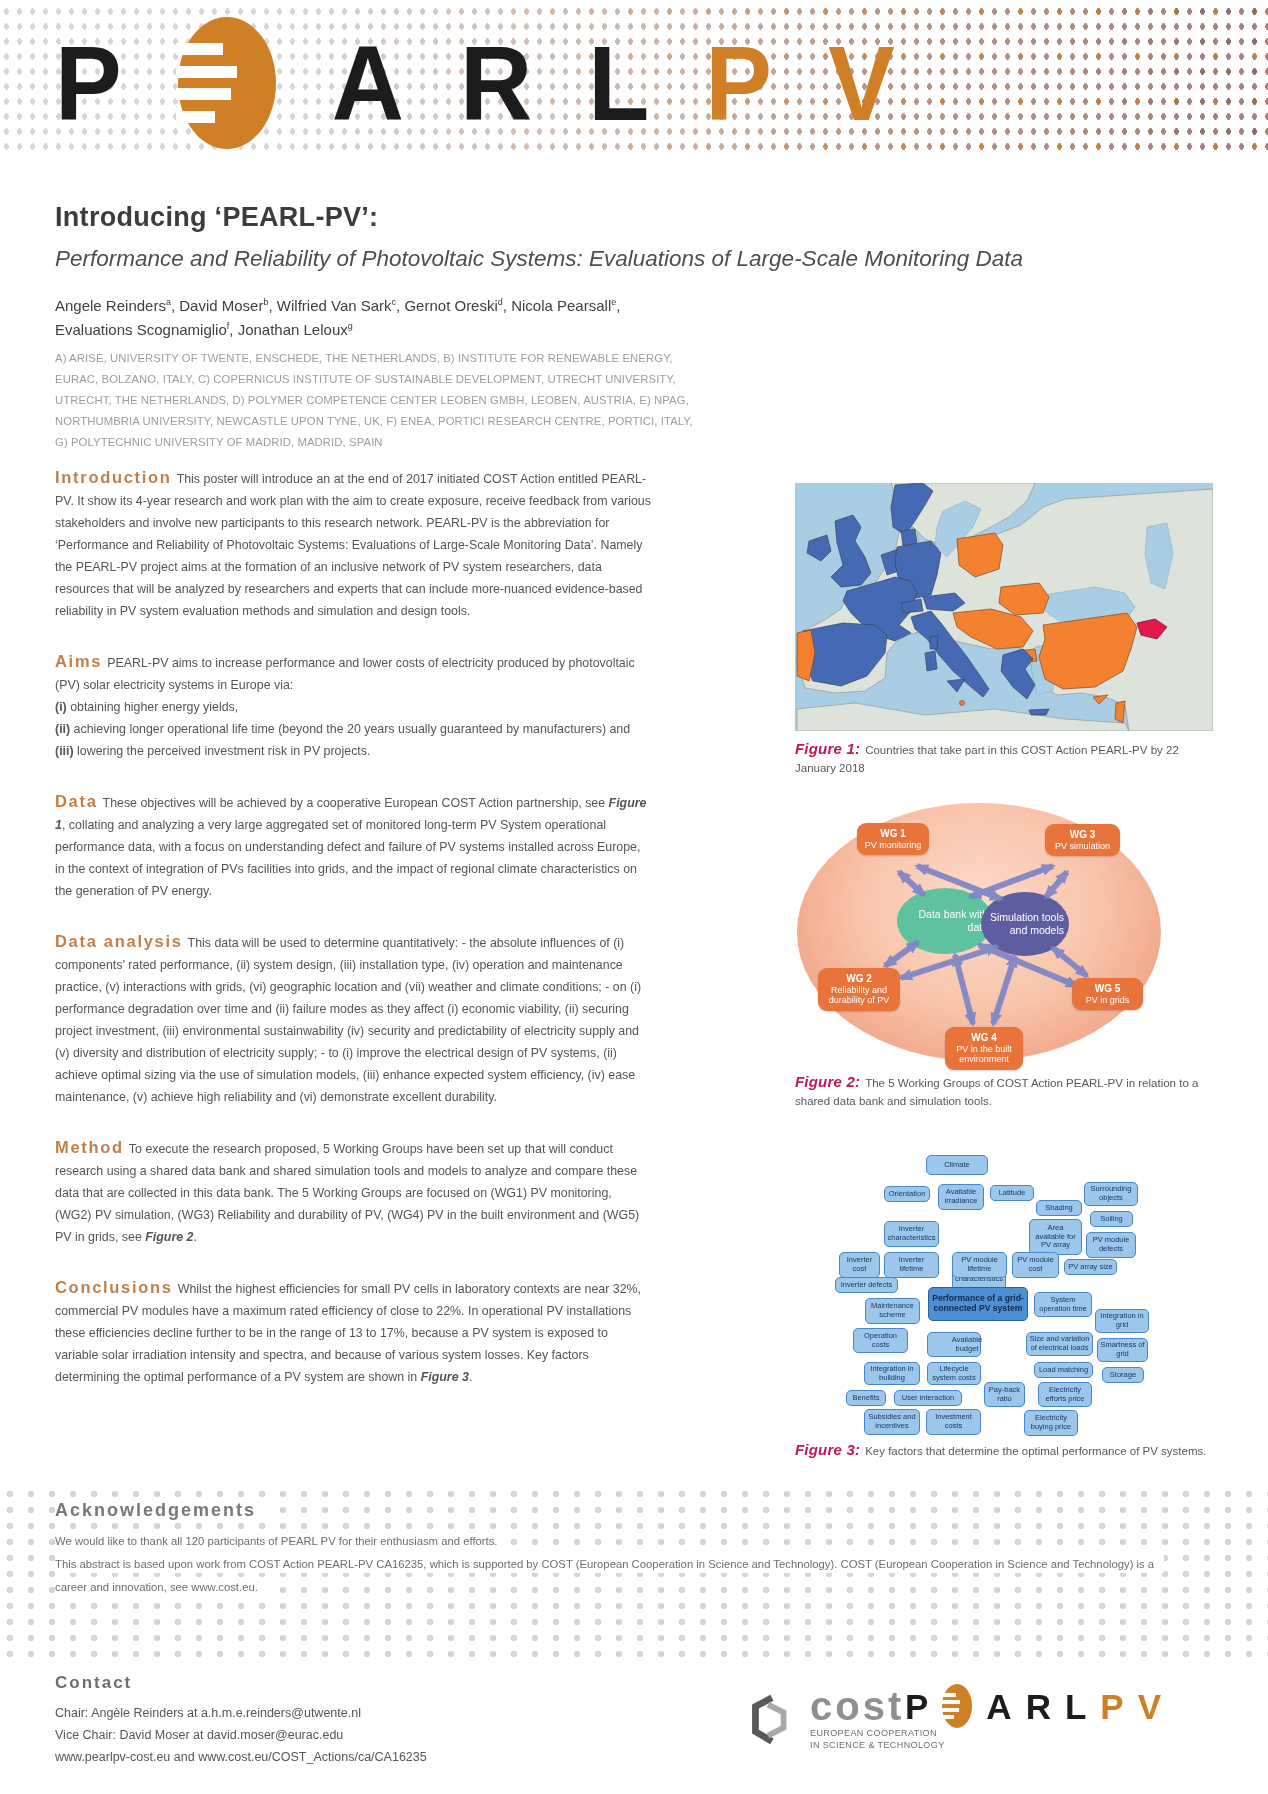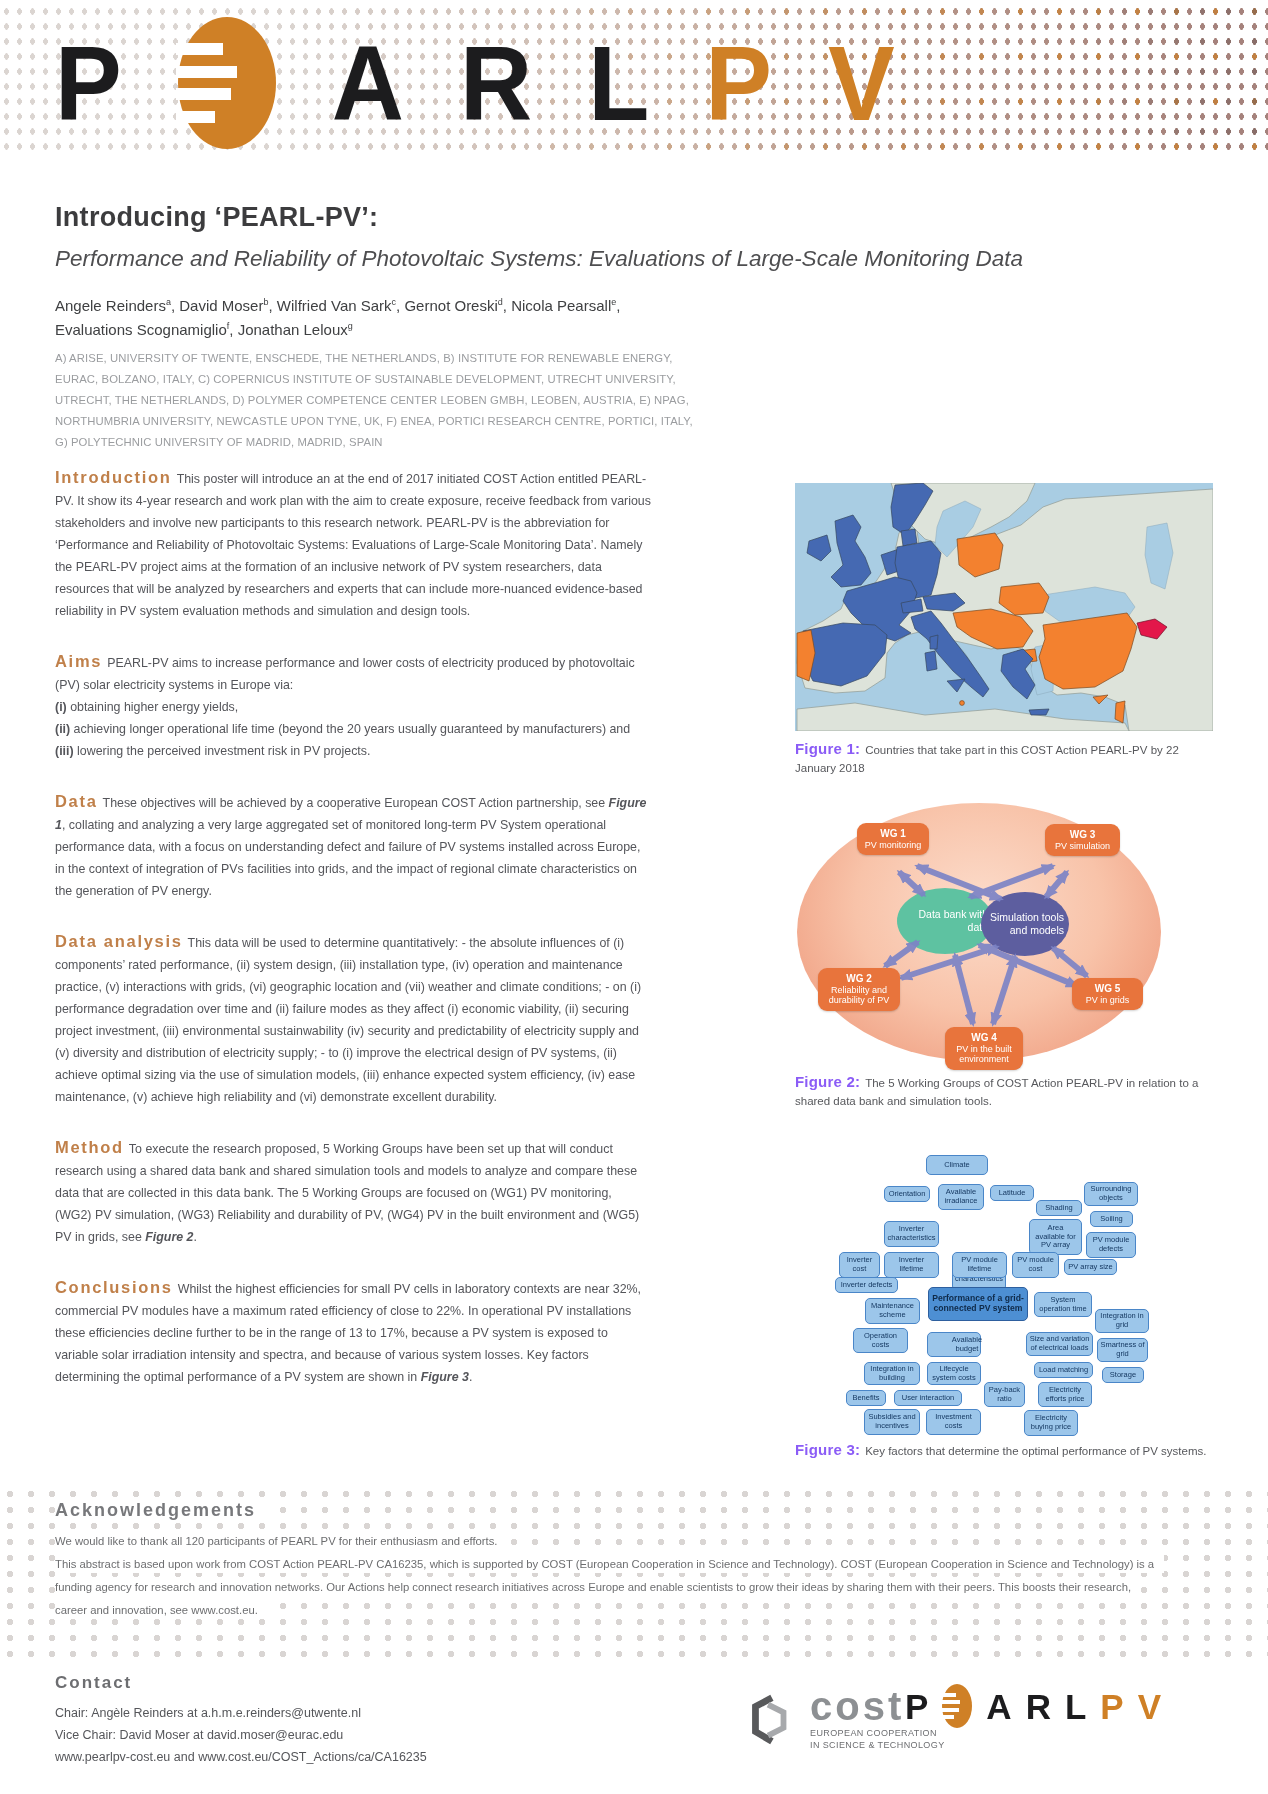--- a/index.html
+++ b/index.html
@@ -56,21 +56,21 @@
   
   .fig1{left:795px;top:483px;width:418px;height:248px;}
   .m-sea,.m-sea2{fill:var(--map_sea,#a9cde3);}
   .m-sea2{stroke:#8ba9ba;stroke-width:.5;}
   .m-land{fill:var(--map_other,#dde3da);stroke:#919b93;stroke-width:.7;}
   .m-blue{fill:var(--map_blue,#4569b2);stroke:#37475f;stroke-width:.7;}
   .m-orange{fill:var(--map_orange,#f3812f);stroke:#7a4a23;stroke-width:.7;}
   .m-red{fill:var(--map_red,#e3174a);stroke:#6e1028;stroke-width:.7;}
 
   .cap{position:absolute;width:424px;font-size:11.5px;line-height:18px;color:#57585c;}
-  .cap .cap-label{font-size:15px;font-weight:700;color:#8b5cf6;margin-right:5px;letter-spacing:.2px;}
+  .cap .cap-label{font-size:15px;font-weight:700;color:#be185d;margin-right:5px;letter-spacing:.2px;font-style:italic;}
   .cap1{left:795px;top:740px;}
   .cap2{left:795px;top:1073px;}
   .cap3{left:795px;top:1441px;}
 
   .fig2{left:795px;top:800px;width:370px;height:268px;}
   .f2bg{position:absolute;left:2px;top:3px;width:364px;height:258px;border-radius:50%;
         background:radial-gradient(ellipse at 50% 40%,#fcdccb 0%,#f8c3a9 48%,#f0a285 82%,#ec9b80 100%);}
   .hub{position:absolute;border-radius:50%;color:#fff;display:flex;align-items:center;justify-content:center;
        text-align:right;font-size:10.5px;line-height:1.2;padding:5px;box-sizing:border-box;}
   .hub.teal{background:var(--hub_teal,#5ec2a1);}
@@ -276,21 +276,20 @@
   </div>
 <div class="cap cap3">
   <span class="cap-label">Figure 3:</span><span>Key factors that determine the optimal performance of PV systems.</span>
 </div>
 
 <div class="abs ackband">
   <div class="ack-h">Acknowledgеments</div>
   <div>
       <div class="ack-line">We would like to thank all 120 participants of PEARL PV for their enthusiasm and efforts.</div>
       <div class="ack-line">This abstract is based upon work from COST Action PEARL-PV CA16235, which is supported by COST (European Cooperation in Science and Technology). COST (European Cooperation in Science and Technology)  is a</div>
-      <div class="ack-line">funding agency for research and innovation networks.  Our Actions help connect research initiatives across Europe  and enable scientists to grow their ideas by sharing them with their peers. This boosts their research,</div>
       <div class="ack-line">career and innovation, see www.cost.eu.</div>
     </div>
 </div>
 
 <div class="abs contact-h">Contact</div>
 <div class="abs contact-lines">
     <div>Chair: Angèle Reinders at a.h.m.e.reinders@utwente.nl</div>
     <div>Vice Chair: David Moser at david.moser@eurac.edu</div>
     <div>www.pearlpv-cost.eu and www.cost.eu/COST_Actions/ca/CA16235</div>
   </div>

